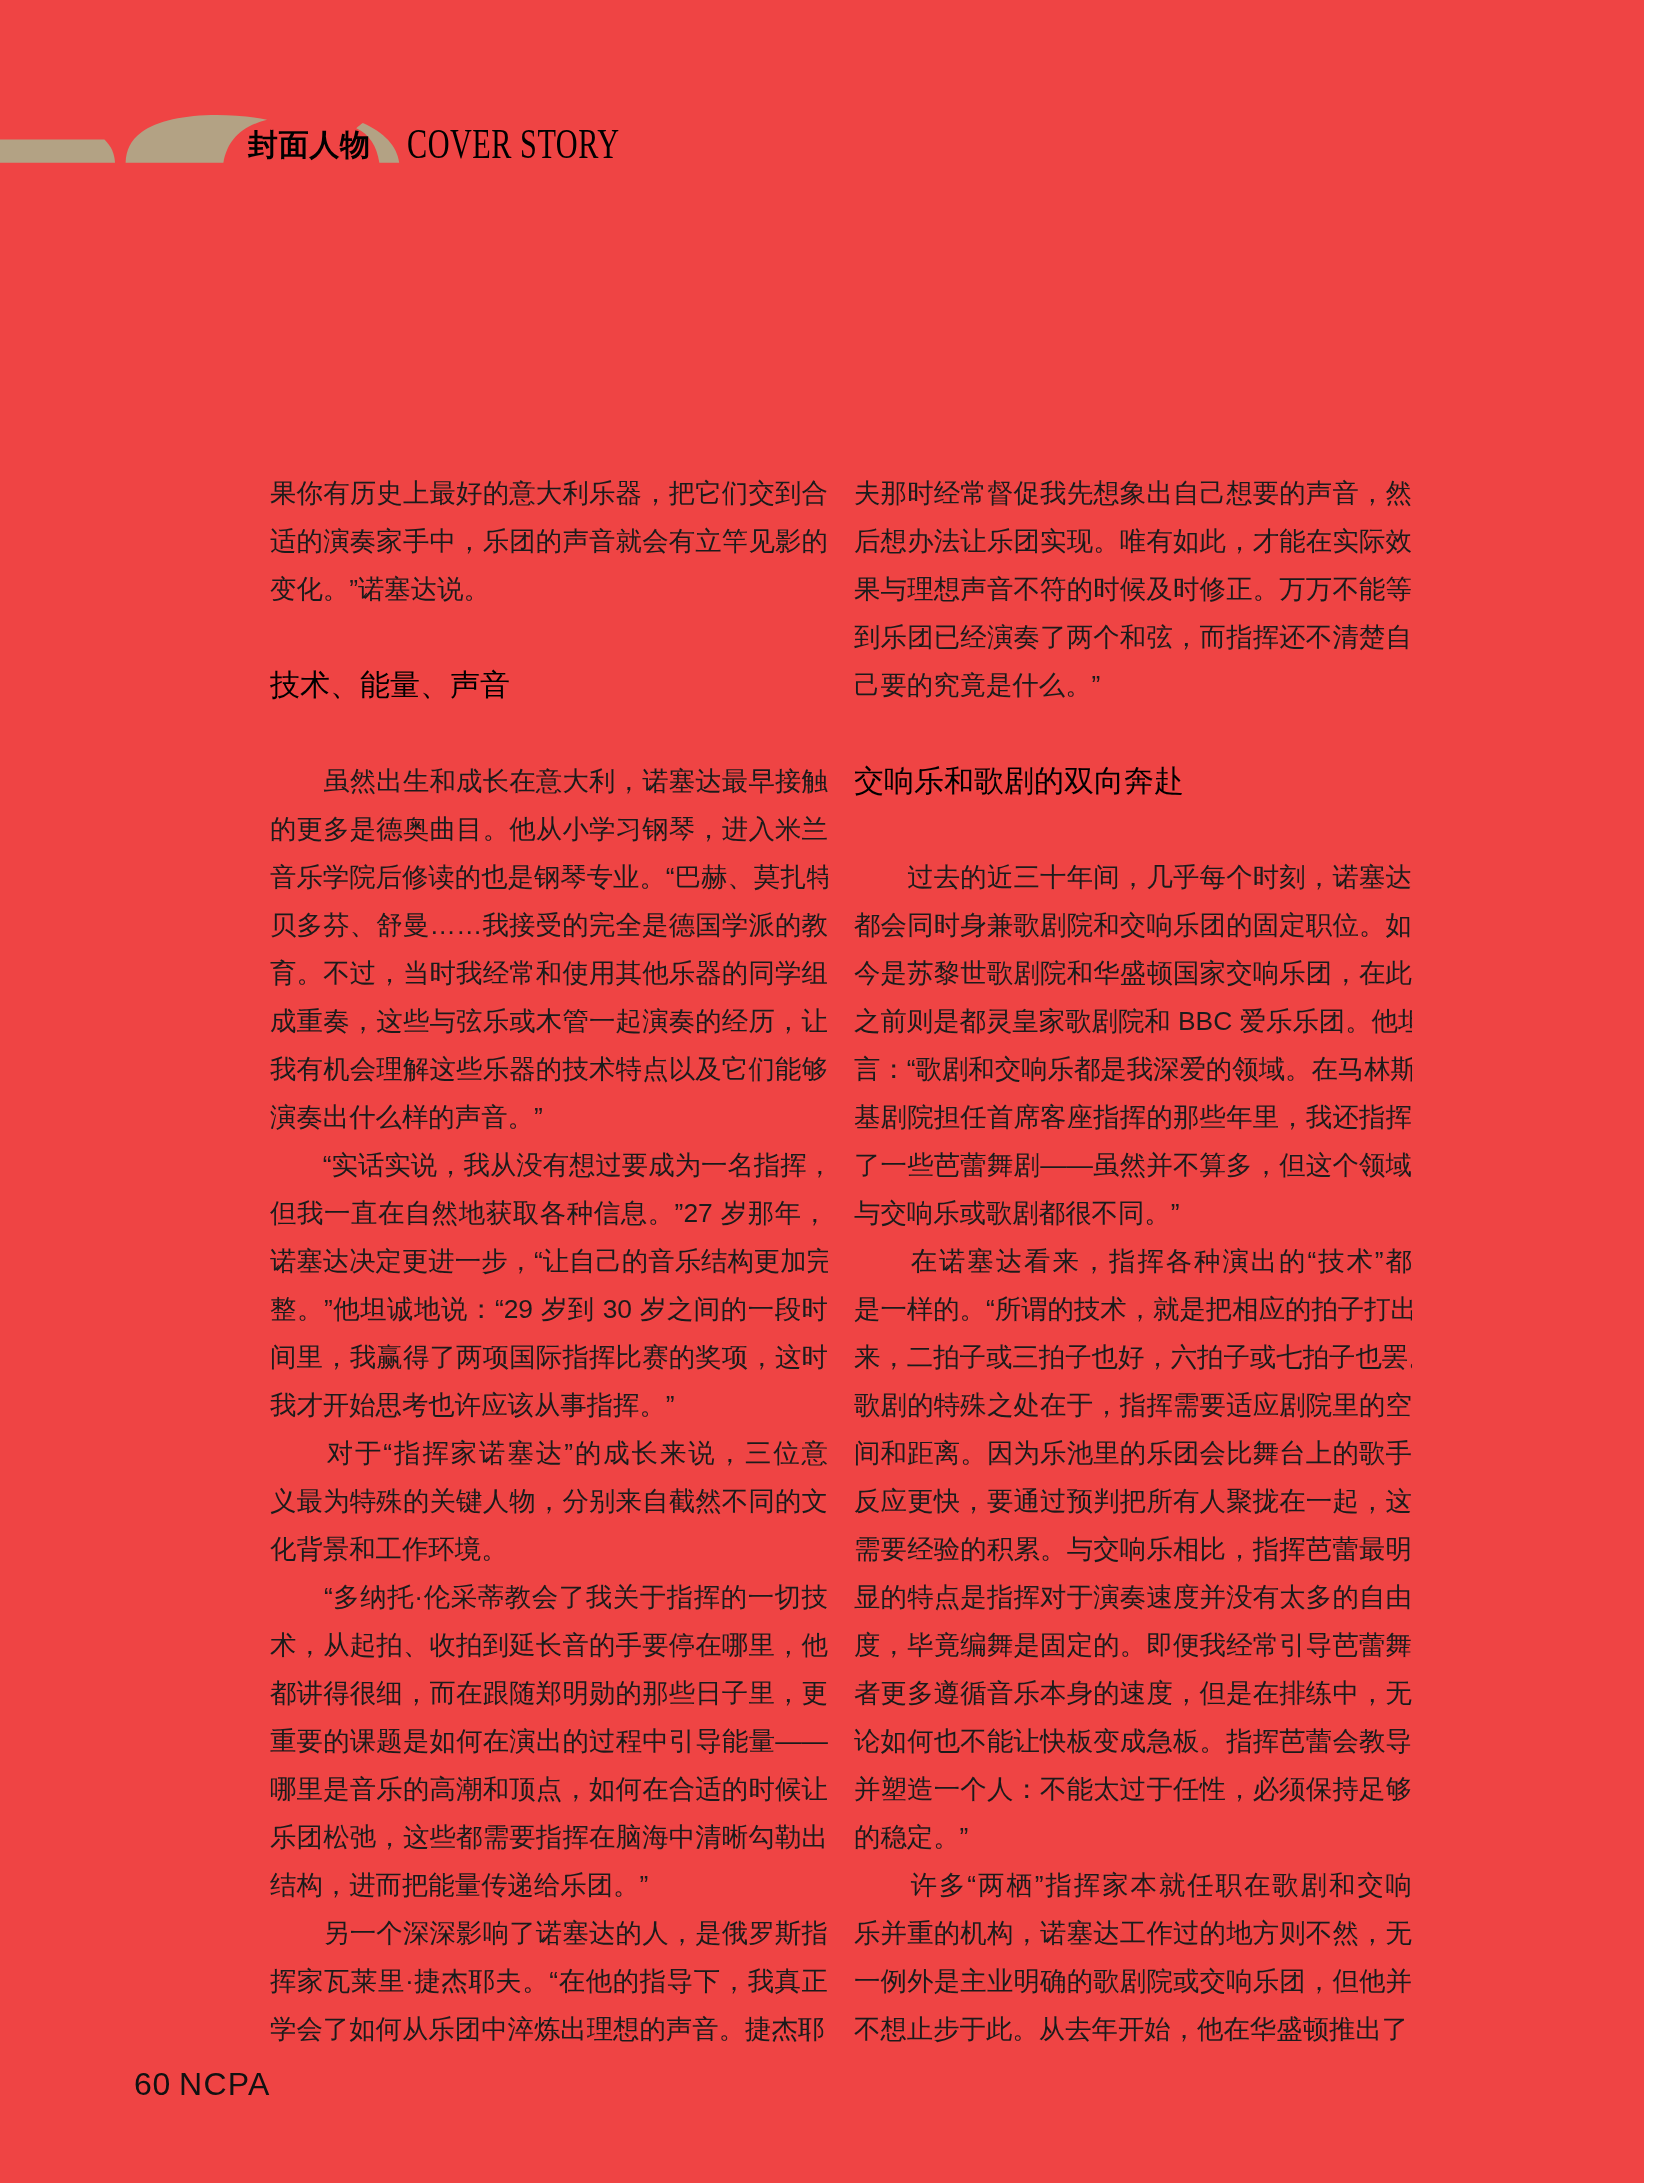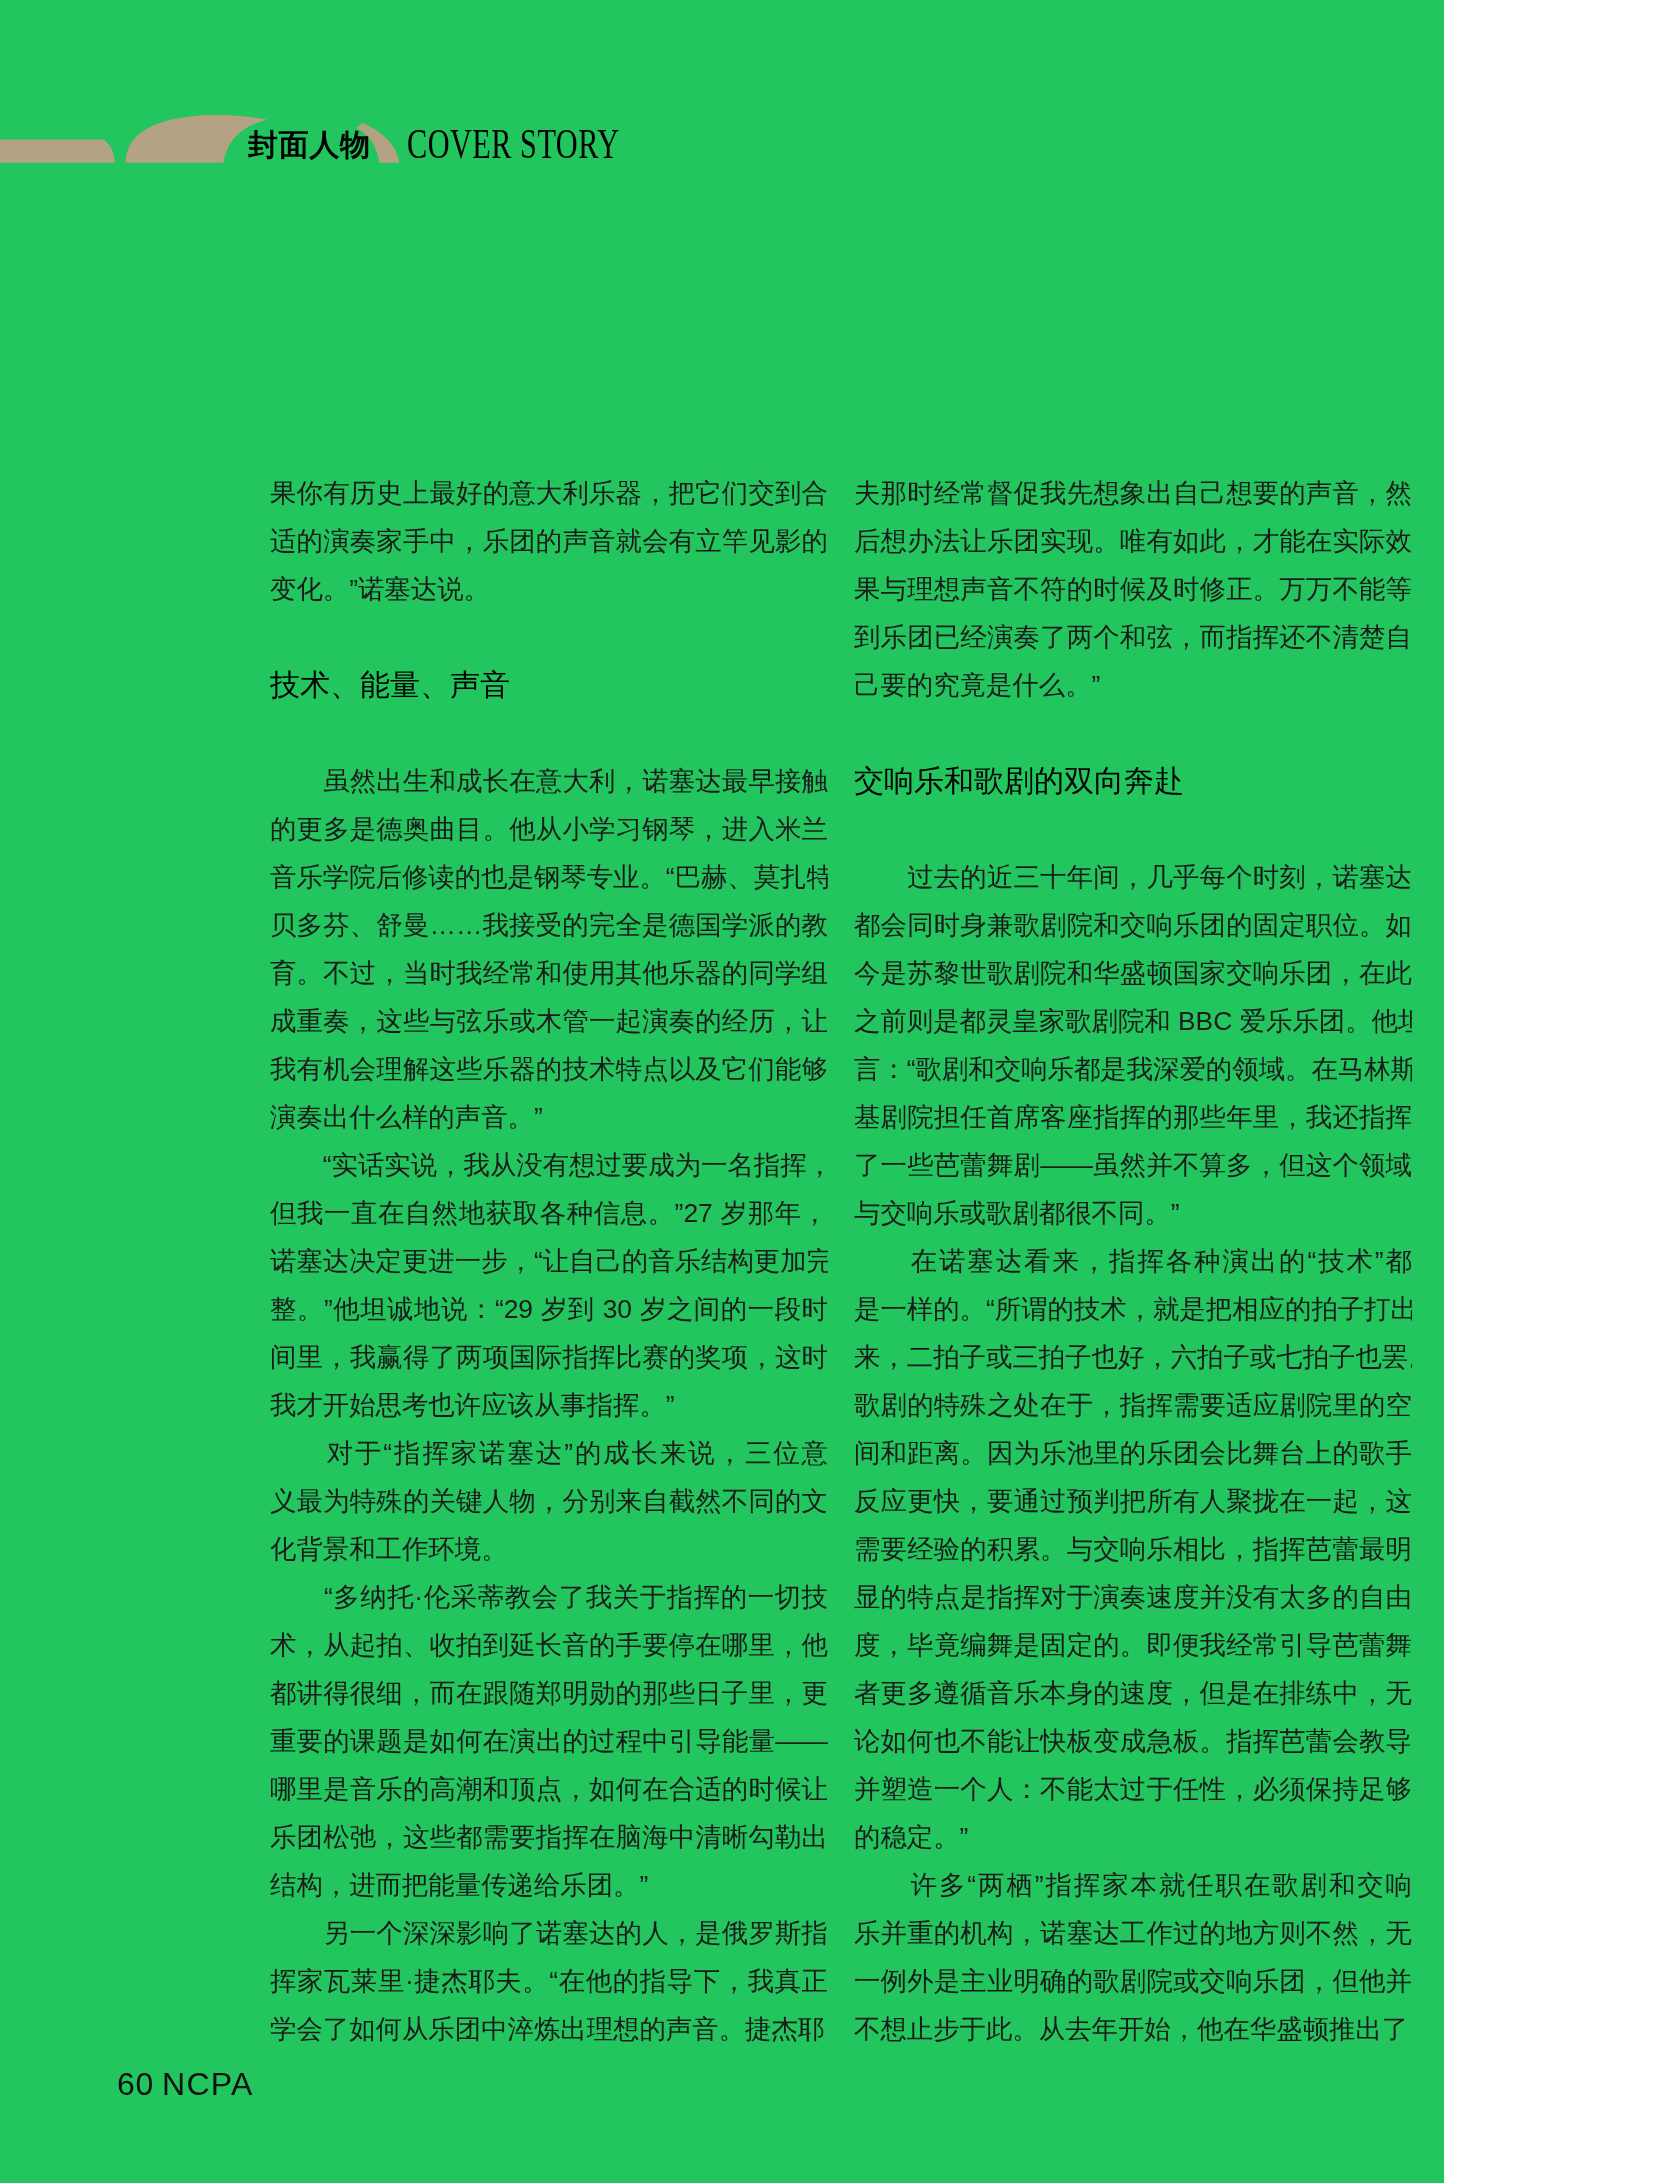--- a/index.html
+++ b/index.html
@@ -1,20 +1,20 @@
 <!DOCTYPE html>
 <html style="font-size:10.6px"><head>
 <meta charset="utf-8">
 <style>
   html, body { margin: 0; padding: 0; background: #ffffff; }
   .page {
     position: relative;
-    width: 1444px;
+    width: 1644px;
     height: 2183px;
-    background: #22c55e;
+    background: #ef4444;
     font-family: "Liberation Sans", sans-serif;
     color: #1b1b1b;
     overflow: hidden;
   }
 
   
   .banner-svg { position: absolute; left: 0; top: 0; }
   .banner-cn {
     position: absolute;
     left: 248px;
@@ -77,21 +77,21 @@
   .footer {
     position: absolute;
     left: 117px;
     top: 2068px;
     font-size: 32px;
     line-height: 1;
     color: #111111;
     display: flex;
     align-items: baseline;
   }
-  .footer .page-no { letter-spacing: 0.7px; }
+  .footer .page-no { letter-spacing: 0.7px; margin-left: 17px; }
   .footer .mag     { margin-left: 8px; letter-spacing: 1.3px; }
 </style>
 </head>
 <body>
 
 <div class="page">
 
   <svg class="banner-svg" width="423" height="172" viewBox="0 0 640 260" aria-hidden="true">
     <path d="M0 211 L158 211 C169 222 173 232 174 246 L0 246 Z" fill="#b3a284"></path>
     <path d="M190 246 L338 246 C344 214 362 192 404 181 C330 167 248 174 214 200 C197 213 191 227 190 246 Z" fill="#b3a284"></path>

